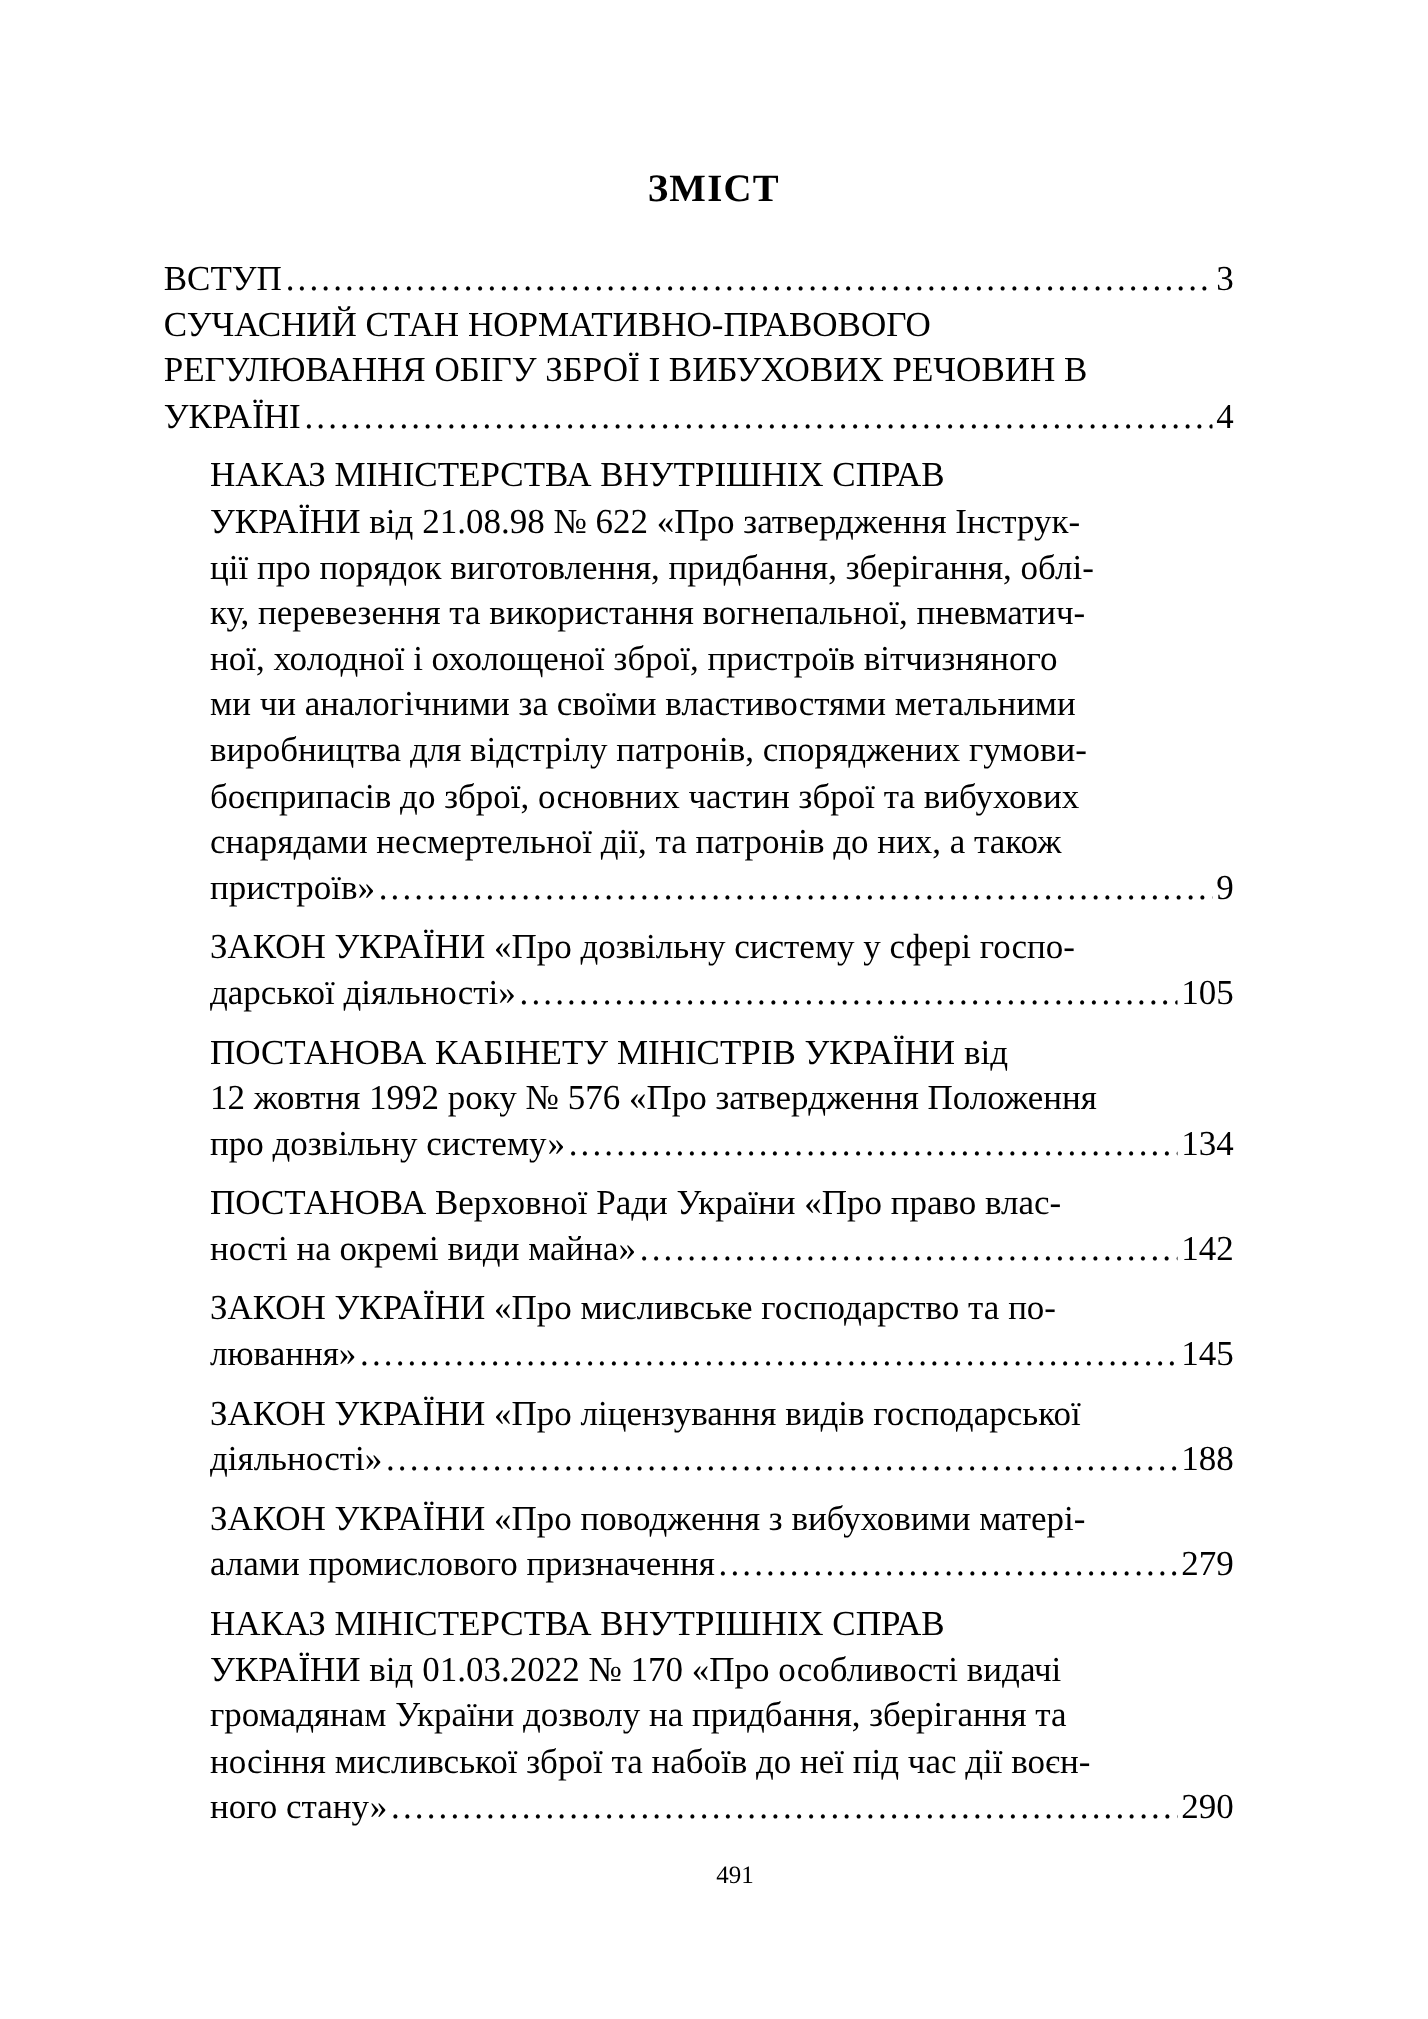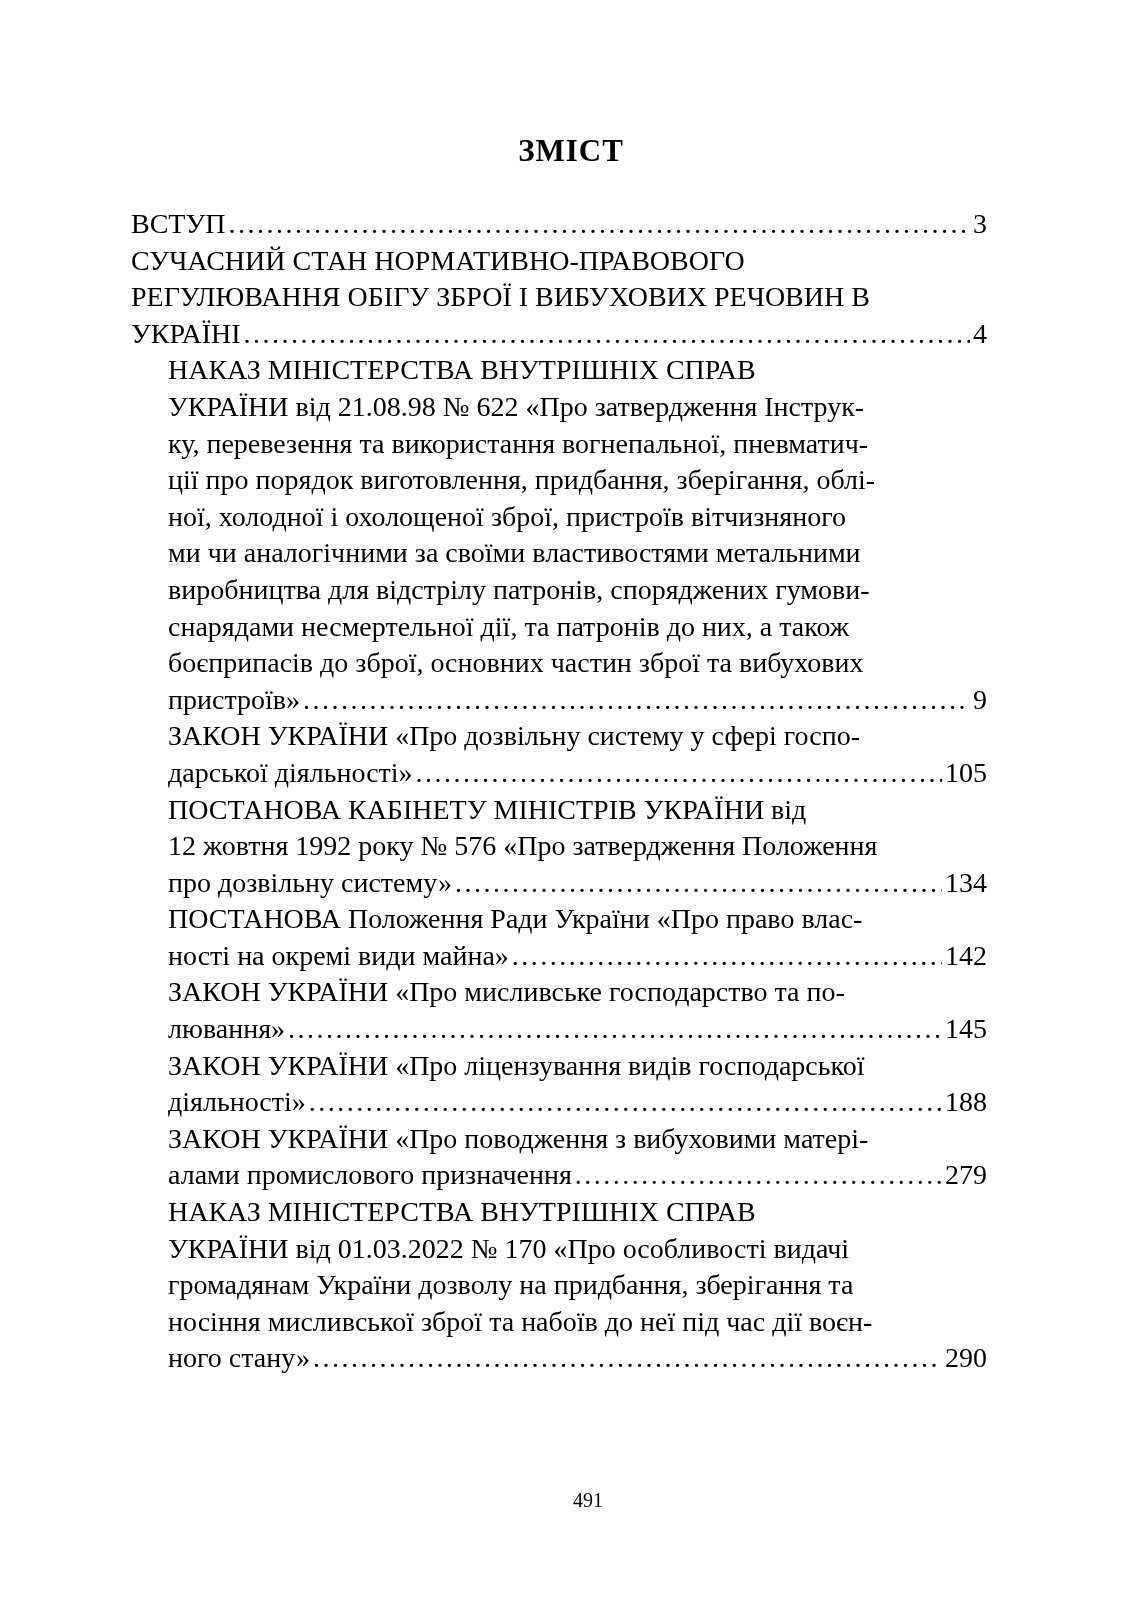--- a/index.html
+++ b/index.html
@@ -33,21 +33,21 @@
   }
   .toc {
     position: absolute;
     top: 206px;
     left: 131px;
     width: 856px;
     font-size: 28px;
     line-height: 36.6px;
   }
   .entry { margin: 0; }
-  .entry.ind { padding-left: 37px; }
+  .entry.ind { padding-left: 37px; margin-top: 11px; }
   .line {
     white-space: nowrap;
     overflow: hidden;
   }
   .line.last {
     display: flex;
     align-items: baseline;
   }
   .txt { white-space: nowrap; flex: 0 0 auto; }
   .leader {
@@ -93,27 +93,27 @@
         <div class="line">РЕГУЛЮВАННЯ ОБІГУ ЗБРОЇ І ВИБУХОВИХ РЕЧОВИН В</div>
         <div class="line last">
           <span class="txt">УКРАЇНІ</span>
           <span class="leader"></span>
           <span class="pg">4</span>
         </div>
       </div>
       <div class="entry ind">
         <div class="line">НАКАЗ МІНІСТЕРСТВА ВНУТРІШНІХ СПРАВ</div>
         <div class="line">УКРАЇНИ від 21.08.98 № 622 «Про затвердження Інструк-</div>
+        <div class="line">ції про порядок виготовлення, придбання, зберігання, облі-</div>
         <div class="line">ку, перевезення та використання вогнепальної, пневматич-</div>
-        <div class="line">ції про порядок виготовлення, придбання, зберігання, облі-</div>
         <div class="line">ної, холодної і охолощеної зброї, пристроїв вітчизняного</div>
         <div class="line">ми чи аналогічними за своїми властивостями метальними</div>
         <div class="line">виробництва для відстрілу патронів, споряджених гумови-</div>
+        <div class="line">боєприпасів до зброї, основних частин зброї та вибухових</div>
         <div class="line">снарядами несмертельної дії, та патронів до них, а також</div>
-        <div class="line">боєприпасів до зброї, основних частин зброї та вибухових</div>
         <div class="line last">
           <span class="txt">пристроїв»</span>
           <span class="leader"></span>
           <span class="pg">9</span>
         </div>
       </div>
       <div class="entry ind">
         <div class="line">ЗАКОН УКРАЇНИ «Про дозвільну систему у сфері госпо-</div>
         <div class="line last">
           <span class="txt">дарської діяльності»</span>
@@ -124,21 +124,21 @@
       <div class="entry ind">
         <div class="line">ПОСТАНОВА КАБІНЕТУ МІНІСТРІВ УКРАЇНИ від</div>
         <div class="line">12 жовтня 1992 року № 576 «Про затвердження Положення</div>
         <div class="line last">
           <span class="txt">про дозвільну систему»</span>
           <span class="leader"></span>
           <span class="pg">134</span>
         </div>
       </div>
       <div class="entry ind">
-        <div class="line">ПОСТАНОВА Положення Ради України «Про право влас-</div>
+        <div class="line">ПОСТАНОВА Верховної Ради України «Про право влас-</div>
         <div class="line last">
           <span class="txt">ності на окремі види майна»</span>
           <span class="leader"></span>
           <span class="pg">142</span>
         </div>
       </div>
       <div class="entry ind">
         <div class="line">ЗАКОН УКРАЇНИ «Про мисливське господарство та по-</div>
         <div class="line last">
           <span class="txt">лювання»</span>

